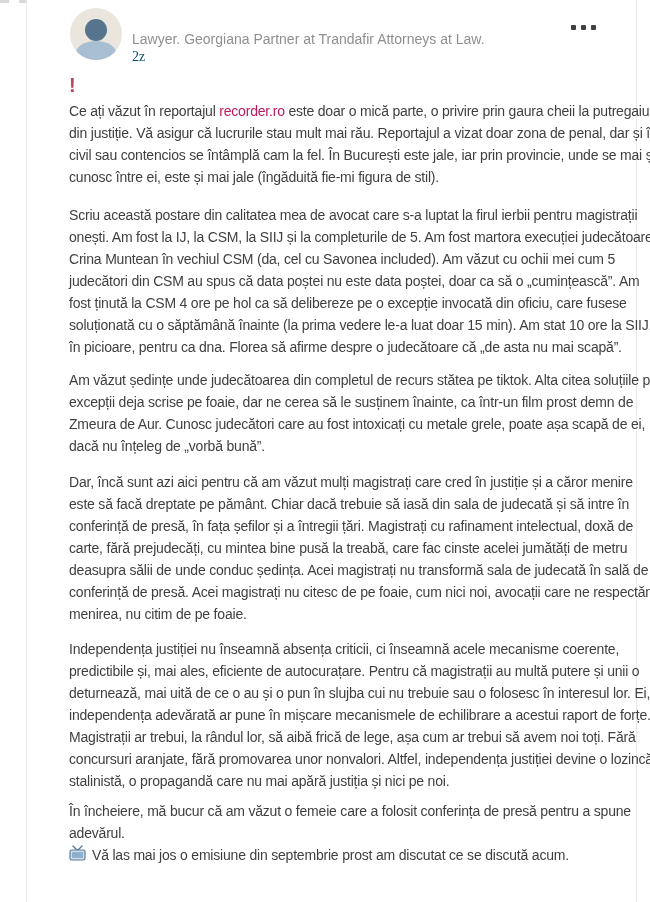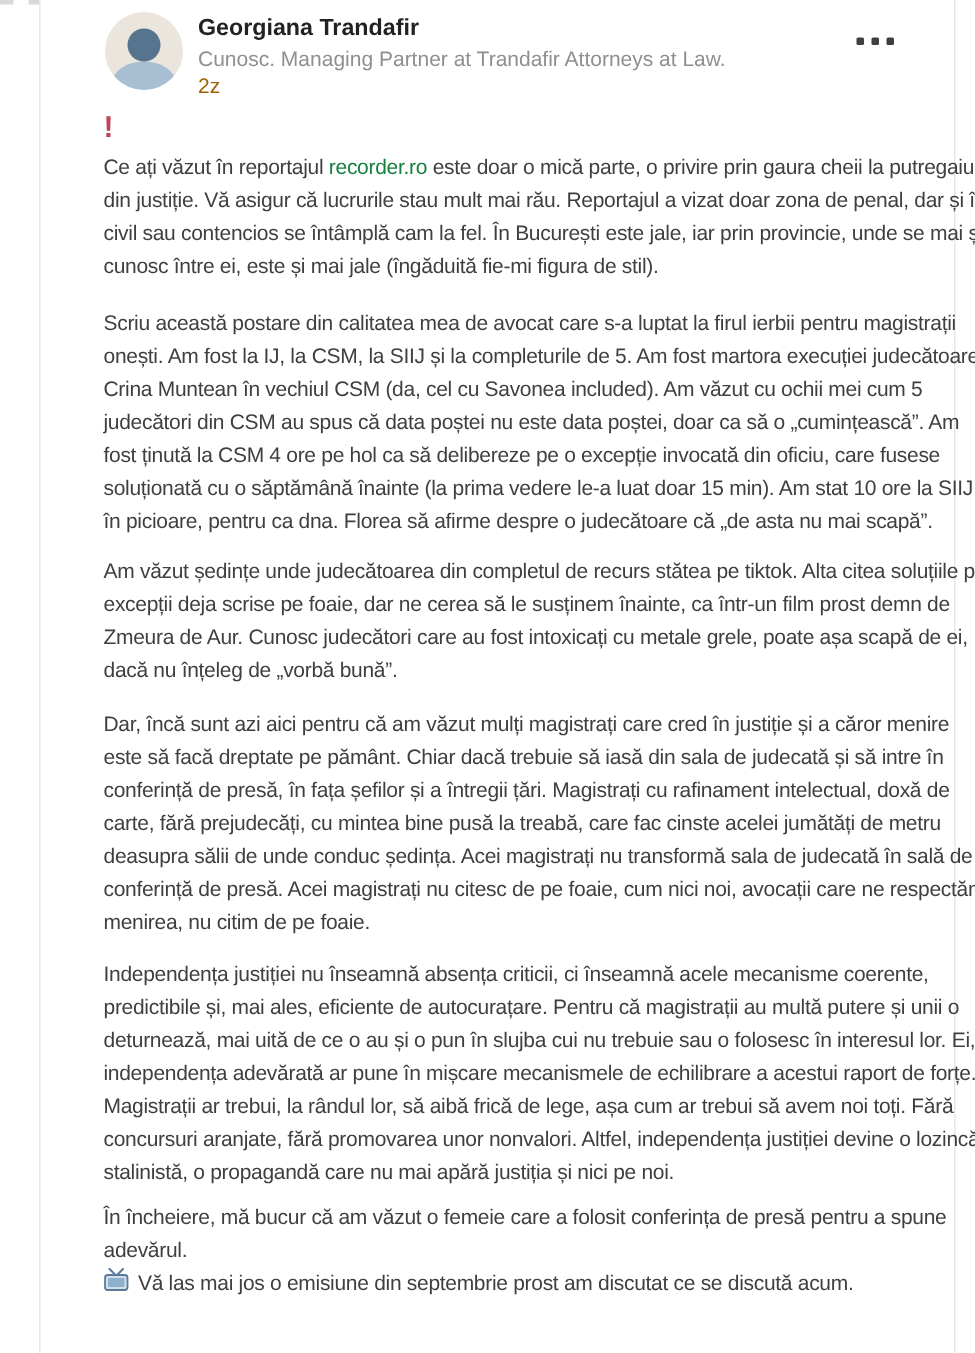--- a/index.html
+++ b/index.html
@@ -34,39 +34,39 @@
   .author-name{
     position:absolute;left:105px;top:10px;
     font-size:15.5px;font-weight:bold;color:#222222;cursor:pointer;
   }
   .author-headline{
     position:absolute;left:105px;top:31px;
     font-size:14px;color:#8f8f8f;
   }
   .post-time{
     position:absolute;left:105px;top:49px;
-    font-size:14px;color:#a16207;
+    font-size:14px;color:#0c4a6e;font-family:Liberation Serif, serif;
   }
   .more-btn{
     position:absolute;right:38px;top:23px;
     display:flex;gap:5px;padding:2px;cursor:pointer;
     background:none;border:none;
   }
   .more-btn .dot{width:5px;height:5px;background:#3f3f3f;border-radius:1px;}
   
   .post-body{
     position:absolute;left:42px;top:72px;width:592px;
     font-size:14px;line-height:22px;letter-spacing:-0.2px;color:#3f3f3f;
   }
   .excl{
     font-size:20px;line-height:26px;font-weight:bold;color:#c04457;
     height:28px;
   }
   .post-body p{margin:0;}
-  .post-body a{color:#15803d;text-decoration:none;cursor:pointer;}
+  .post-body a{color:#be185d;text-decoration:none;cursor:pointer;}
   .mt16{margin-top:16px !important;}
   .mt11{margin-top:11px !important;}
   .mt14{margin-top:14px !important;}
   .mt13{margin-top:13px !important;}
   .mt8{margin-top:8px !important;}
   .closing-line{display:flex;align-items:center;gap:6px;}
   .tv-icon{flex:0 0 auto;display:inline-block;position:relative;top:1px;}
 </style>
 </head>
 <body>
@@ -74,22 +74,21 @@
 <div class="strip seg1"></div>
 <div class="strip seg2"></div>
 
 <div class="card">
 
   <div class="avatar">
     <span class="torso"></span>
     <span class="head"></span>
   </div>
 
-  <div class="author-name">Georgiana Trandafir</div>
-  <div class="author-headline">Cunosc. Managing Partner at Trandafir Attorneys at Law.</div>
+  <div class="author-headline">Lawyer. Georgiana Partner at Trandafir Attorneys at Law.</div>
   <div class="post-time">2z</div>
 
   <button class="more-btn" aria-label="more options">
     <span class="dot"></span>
     <span class="dot"></span>
     <span class="dot"></span>
   </button>
 
   <div class="post-body">
 

